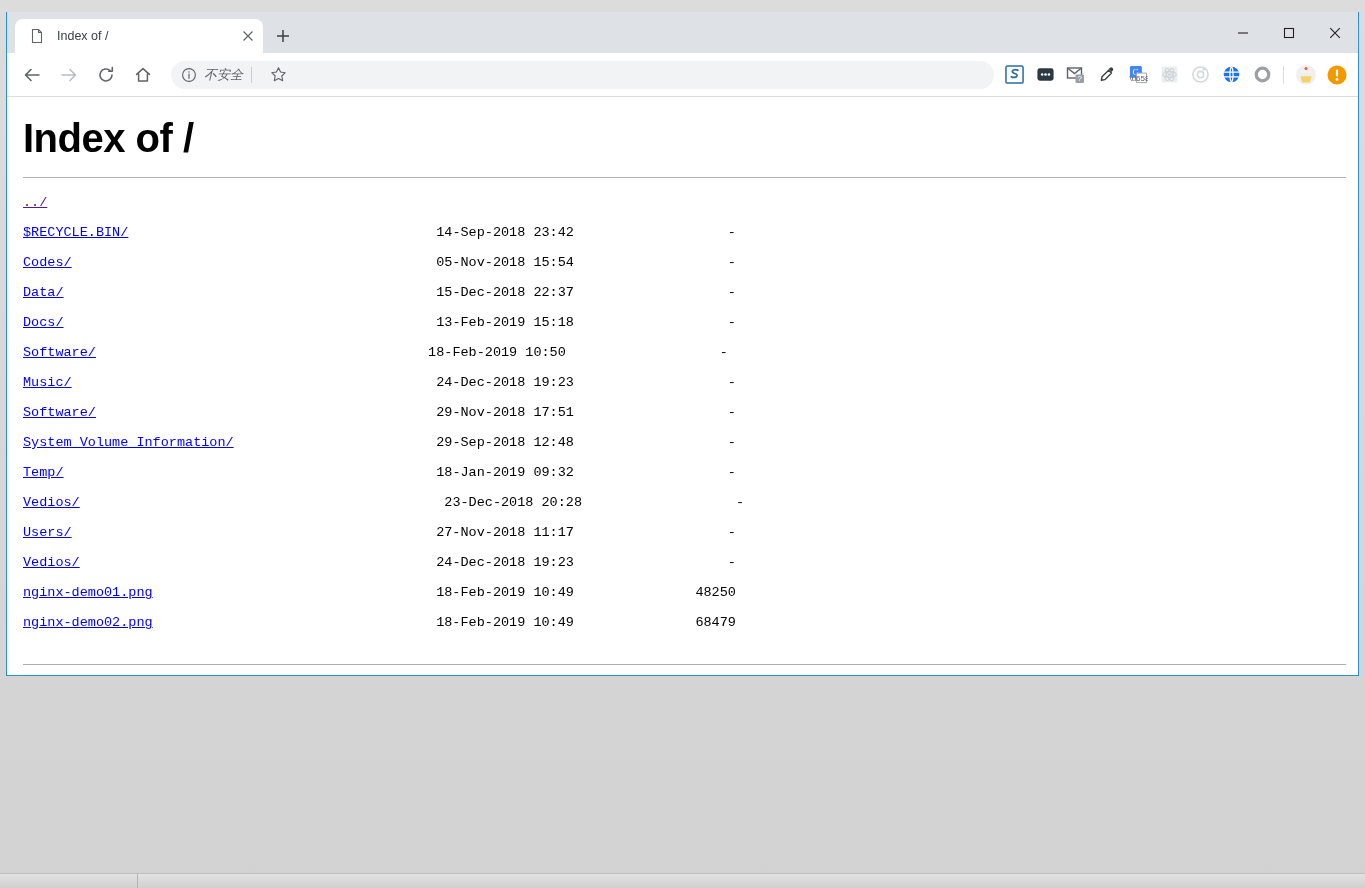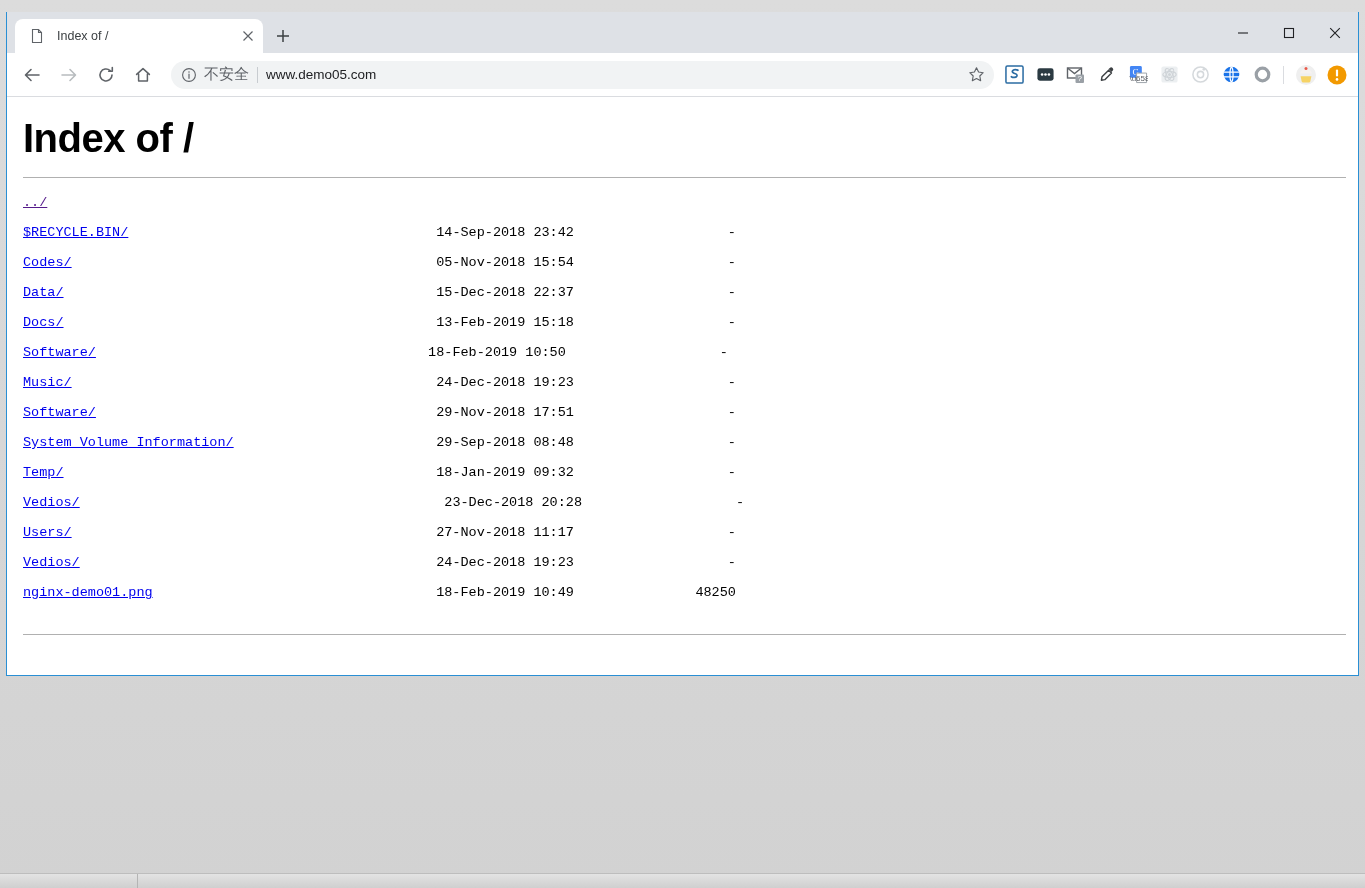--- a/index.html
+++ b/index.html
@@ -145,23 +145,24 @@
     border-radius: 14px;
     display: flex;
     align-items: center;
     padding: 0 4px 0 10px;
     box-sizing: border-box;
     min-width: 0;
   }
   #security-icon { width: 16px; height: 16px; flex: 0 0 16px; color: #5f6368; }
   #security-text {
     margin-left: 7px;
-    font-size: 15px;
+    font-size: 13px;
     color: #5f6368;
     white-space: nowrap;
+    font-style: italic;
   }
   #security-sep {
     margin: 0 8px;
     width: 1px;
     height: 16px;
     background: #c8ccd0;
     flex: 0 0 1px;
   }
   #url-text {
     font-size: 13.5px;
@@ -318,21 +319,20 @@
     <div id="omnibox">
       <span id="security-icon">
         <svg width="16" height="16" viewBox="0 0 16 16">
           <circle cx="8" cy="8" r="6.4" fill="none" stroke="#5f6368" stroke-width="1.1"></circle>
           <path d="M8 7.1v4.2" stroke="#5f6368" stroke-width="1.2" stroke-linecap="round"></path>
           <circle cx="8" cy="4.9" r="0.75" fill="#5f6368"></circle>
         </svg>
       </span>
       <span id="security-text">不安全</span>
       <span id="security-sep"></span>
-      <span id="url-text" title="www.demo05.com">www.demo05.com</span>
       <span id="bookmark-star">
         <svg width="17" height="17" viewBox="0 0 18 18">
           <path d="M9 1.9l2.2 4.5 4.9.7-3.6 3.5.9 4.9L9 13.2l-4.4 2.3.9-4.9L1.9 7.1l4.9-.7z" fill="none" stroke="#5f6368" stroke-width="1.2" stroke-linejoin="round"></path>
         </svg>
       </span>
     </div>
 
     <div class="ext-btn">
       <svg width="19" height="19" viewBox="0 0 20 20">
         <rect x="1" y="1" width="18" height="18" rx="1.5" fill="#ffffff" stroke="#2b6ca3" stroke-width="1.6"></rect>
@@ -429,23 +429,24 @@
     <h1 id="page-title">Index of /</h1>
     <hr class="rule">
     <pre id="listing"><span class="row"><a href="#" class="visited">../</a></span>
 <span class="row"><a href="#">$RECYCLE.BIN/</a><span class="meta">                                      14-Sep-2018 23:42                   -</span></span>
 <span class="row"><a href="#">Codes/</a><span class="meta">                                             05-Nov-2018 15:54                   -</span></span>
 <span class="row"><a href="#">Data/</a><span class="meta">                                              15-Dec-2018 22:37                   -</span></span>
 <span class="row"><a href="#">Docs/</a><span class="meta">                                              13-Feb-2019 15:18                   -</span></span>
 <span class="row"><a href="#">Software/</a><span class="meta">                                         18-Feb-2019 10:50                   -</span></span>
 <span class="row"><a href="#">Music/</a><span class="meta">                                             24-Dec-2018 19:23                   -</span></span>
 <span class="row"><a href="#">Software/</a><span class="meta">                                          29-Nov-2018 17:51                   -</span></span>
-<span class="row"><a href="#">System Volume Information/</a><span class="meta">                         29-Sep-2018 08:48                   -</span></span>
+<span class="row"><a href="#">System Volume Information/</a><span class="meta">                         29-Sep-2018 12:48                   -</span></span>
 <span class="row"><a href="#">Temp/</a><span class="meta">                                              18-Jan-2019 09:32                   -</span></span>
 <span class="row"><a href="#">Vedios/</a><span class="meta">                                             23-Dec-2018 20:28                   -</span></span>
 <span class="row"><a href="#">Users/</a><span class="meta">                                             27-Nov-2018 11:17                   -</span></span>
 <span class="row"><a href="#">Vedios/</a><span class="meta">                                            24-Dec-2018 19:23                   -</span></span>
 <span class="row"><a href="#">nginx-demo01.png</a><span class="meta">                                   18-Feb-2019 10:49               48250</span></span>
+<span class="row"><a href="#">nginx-demo02.png</a><span class="meta">                                   18-Feb-2019 10:49               68479</span></span>
 </pre>
     <hr class="rule" id="listing-end-rule">
   </div>
 
 </div>
 
 </body></html>

